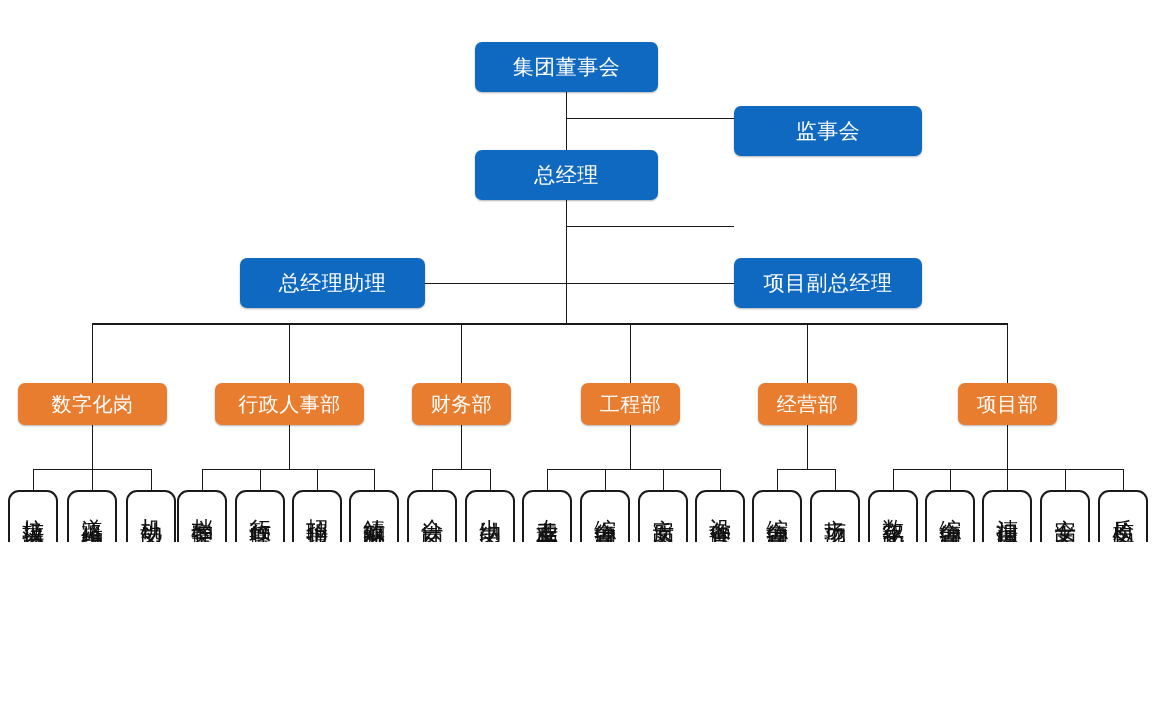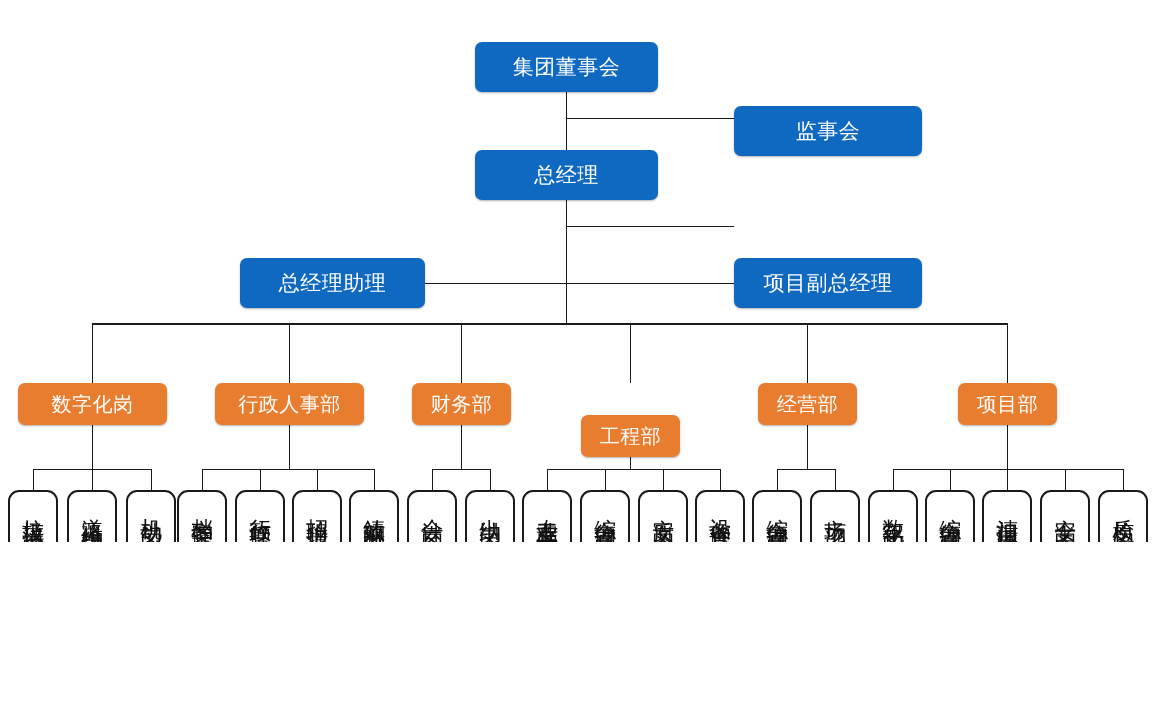--- a/index.html
+++ b/index.html
@@ -140,21 +140,21 @@
   <div class="node blue" style="left:475px; top:150px; width:183px; height:50px;">总经理</div>
 
 
   <div class="node blue" style="left:240px; top:258px; width:185px; height:50px;">总经理助理</div>
 
   <div class="node blue" style="left:734px; top:258px; width:188px; height:50px;">项目副总经理</div>
 
   <div class="node orange" style="left:18px;  top:383px; width:149px; height:42px;">数字化岗</div>
   <div class="node orange" style="left:215px; top:383px; width:149px; height:42px;">行政人事部</div>
   <div class="node orange" style="left:412px; top:383px; width:99px;  height:42px;">财务部</div>
-  <div class="node orange" style="left:581px; top:383px; width:99px;  height:42px;margin-top:32px;">工程部</div>
+  <div class="node orange" style="left:581px; top:383px; width:99px;  height:42px;">工程部</div>
   <div class="node orange" style="left:758px; top:383px; width:99px;  height:42px;">经营部</div>
   <div class="node orange" style="left:958px; top:383px; width:99px;  height:42px;">项目部</div>
 
   <div class="leaf" style="left:8px;   top:490px; width:50px; height:178px;">
       <span class="vtext">垃圾清运岗</span>
     </div>
   <div class="leaf" style="left:67px;  top:490px; width:50px; height:178px;">
       <span class="vtext">道路维护岗</span>
     </div>
   <div class="leaf" style="left:126px; top:490px; width:50px; height:178px;">

